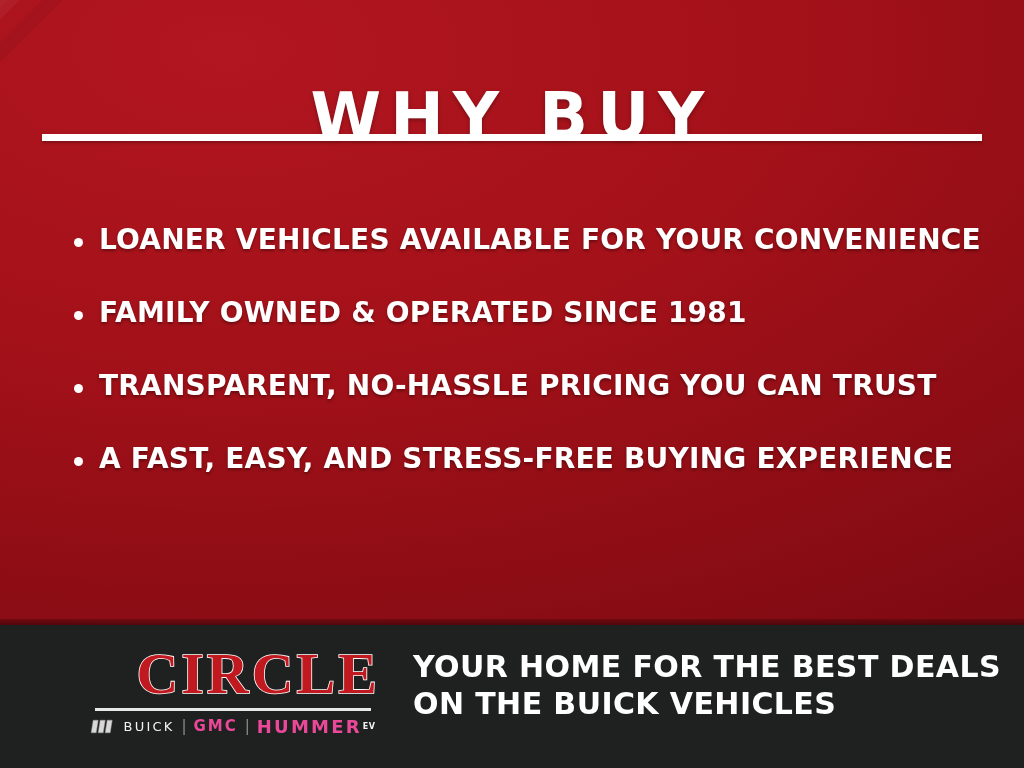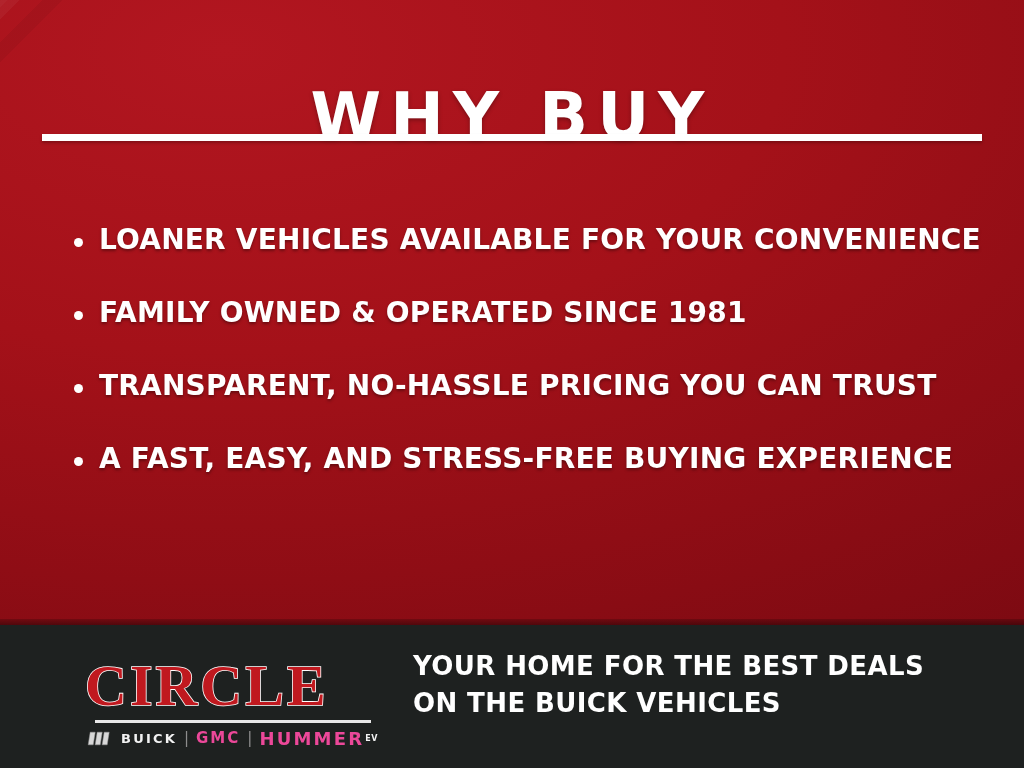--- a/index.html
+++ b/index.html
@@ -138,23 +138,23 @@
     left: 0;
     top: 625px;
     width: 1024px;
     height: 143px;
     background: #1e2120;
   }
 
   .logo {
     position: absolute;
     left: 85px;
-    top: 32px;
+    top: 20px;
     width: 295px;
-    text-align: left;
+    text-align: right;
   }
   .logo-word {
     color: #c0191f;
     font-family: "Liberation Serif", serif;
     font-size: 58px;
     font-weight: bold;
     letter-spacing: 3px;
     line-height: 58px;
     white-space: nowrap;
     -webkit-text-stroke: 1.6px #ffffff;
@@ -176,21 +176,21 @@
   .tri-shield {
     display: block;
     width: 26px;
     height: 15px;
     margin-right: 8px;
   }
   .brand-buick {
     color: #f2f2f2;
     font-family: "DejaVu Sans", sans-serif;
     font-size: 13px;
-    font-weight: bold;
+    font-weight: normal;
     letter-spacing: 2.2px;
     line-height: 15px;
     white-space: nowrap;
   }
   .brand-sep {
     color: #8d8d8d;
     font-family: "DejaVu Sans", sans-serif;
     font-size: 15px;
     line-height: 15px;
     margin: 0 7px;
@@ -222,21 +222,21 @@
     margin-left: 1px;
   }
 
   .tagline {
     position: absolute;
     left: 413px;
     top: 648px;
     width: 590px;
     color: #ffffff;
     font-family: "DejaVu Sans", sans-serif;
-    font-size: 26px;
+    font-size: 30px;
     font-weight: bold;
     letter-spacing: 0.4px;
     line-height: 37px;
   }
   .tagline-line {
     display: block;
     white-space: nowrap;
   }
 </style>
 </head>

